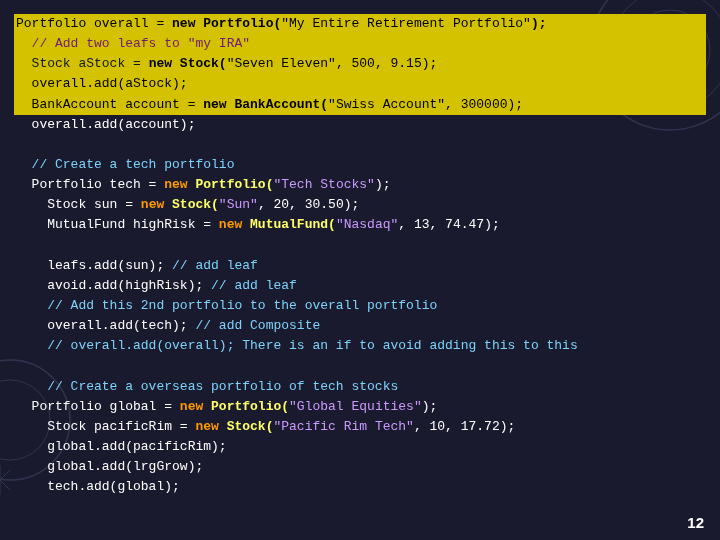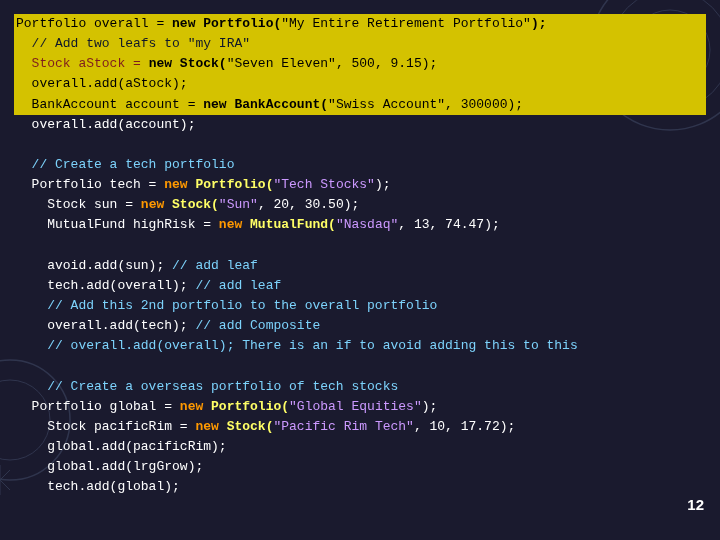--- a/index.html
+++ b/index.html
@@ -37,21 +37,21 @@
     }
     
     .kw { color: #ff9900; font-weight: bold; }
     .str { color: #cc99ff; }
     .comment { color: #7dd3fc; }
     .classname { color: #ffff66; font-weight: bold; }
     .plain { color: #ffffff; margin-top: 12px; }
     
     .page-number {
       position: absolute;
-      bottom: 24px;
+      bottom: 6px;
       right: 16px;
       color: #ffffff;
       font-size: 15px;
       font-weight: bold;
       font-family: Arial, sans-serif;
       z-index: 10;
     }
     
     .decoration-svg {
       position: absolute;
@@ -93,45 +93,45 @@
     <circle cx="30" cy="100" r="40" fill="none" stroke="#aaccff" stroke-width="1"></circle>
     <line x1="10" y1="150" x2="30" y2="170" stroke="#aaccff" stroke-width="1"></line>
     <line x1="30" y1="150" x2="10" y2="170" stroke="#aaccff" stroke-width="1"></line>
     <line x1="20" y1="145" x2="20" y2="175" stroke="#aaccff" stroke-width="1"></line>
   </svg>
 
   <div class="code-block">
 
     <span class="line line-highlight-yellow"><span style="color:#000">Portfolio overall = </span><span style="color:#000;font-weight:bold">new</span><span style="color:#000"> </span><span style="color:#000;font-weight:bold">Portfolio(</span><span style="color:#000">"My Entire Retirement Portfolio"</span><span style="color:#000;font-weight:bold">);</span></span>
 
-    <span class="line line-highlight-yellow"><span style="color:#0f172a">  // Add two leafs to "my IRA"</span></span>
+    <span class="line line-highlight-yellow"><span style="color:#701a75">  // Add two leafs to "my IRA"</span></span>
 
-    <span class="line line-highlight-yellow"><span style="color:#7f1d1d">  Stock aStock = </span><span style="color:#000;font-weight:bold">new</span><span style="color:#000"> </span><span style="color:#000;font-weight:bold">Stock(</span><span style="color:#000">"Seven Eleven"</span><span style="color:#000">, 500, 9.15);</span></span>
+    <span class="line line-highlight-yellow"><span style="color:#0f172a">  Stock aStock = </span><span style="color:#000;font-weight:bold">new</span><span style="color:#000"> </span><span style="color:#000;font-weight:bold">Stock(</span><span style="color:#000">"Seven Eleven"</span><span style="color:#000">, 500, 9.15);</span></span>
 
     <span class="line line-highlight-yellow"><span style="color:#000">  overall.add(aStock);</span></span>
 
     <span class="line line-highlight-yellow"><span style="color:#000">  BankAccount account = </span><span style="color:#000;font-weight:bold">new</span><span style="color:#000"> </span><span style="color:#000;font-weight:bold">BankAccount(</span><span style="color:#000">"Swiss Account"</span><span style="color:#000">, 300000);</span></span>
 
     <span class="line"><span class="plain">  overall.add(account);</span></span>
 
     <span class="line"> </span>
 
     <span class="line"><span class="comment">  // Create a tech portfolio</span></span>
 
     <span class="line"><span class="plain">  Portfolio tech = </span><span class="kw">new</span><span class="plain"> </span><span class="classname">Portfolio(</span><span class="str">"Tech Stocks"</span><span class="plain">);</span></span>
 
     <span class="line"><span class="plain">    Stock sun = </span><span class="kw">new</span><span class="plain"> </span><span class="classname">Stock(</span><span class="str">"Sun"</span><span class="plain">, 20, 30.50);</span></span>
 
     <span class="line"><span class="plain">    MutualFund highRisk = </span><span class="kw">new</span><span class="plain"> </span><span class="classname">MutualFund(</span><span class="str">"Nasdaq"</span><span class="plain">, 13, 74.47);</span></span>
 
     <span class="line"> </span>
 
-    <span class="line"><span class="plain">    avoid.add(sun); </span><span class="comment">// add leaf</span></span>
+    <span class="line"><span class="plain">    leafs.add(sun); </span><span class="comment">// add leaf</span></span>
 
-    <span class="line"><span class="plain">    tech.add(overall); </span><span class="comment">// add leaf</span></span>
+    <span class="line"><span class="plain">    avoid.add(highRisk); </span><span class="comment">// add leaf</span></span>
 
     <span class="line"><span class="comment">    // Add this 2nd portfolio to the overall portfolio</span></span>
 
     <span class="line"><span class="plain">    overall.add(tech); </span><span class="comment">// add Composite</span></span>
 
     <span class="line"><span class="comment">    // overall.add(overall); There is an if to avoid adding this to this</span></span>
 
     <span class="line"> </span>
 
     <span class="line"><span class="comment">    // Create a overseas portfolio of tech stocks</span></span>

